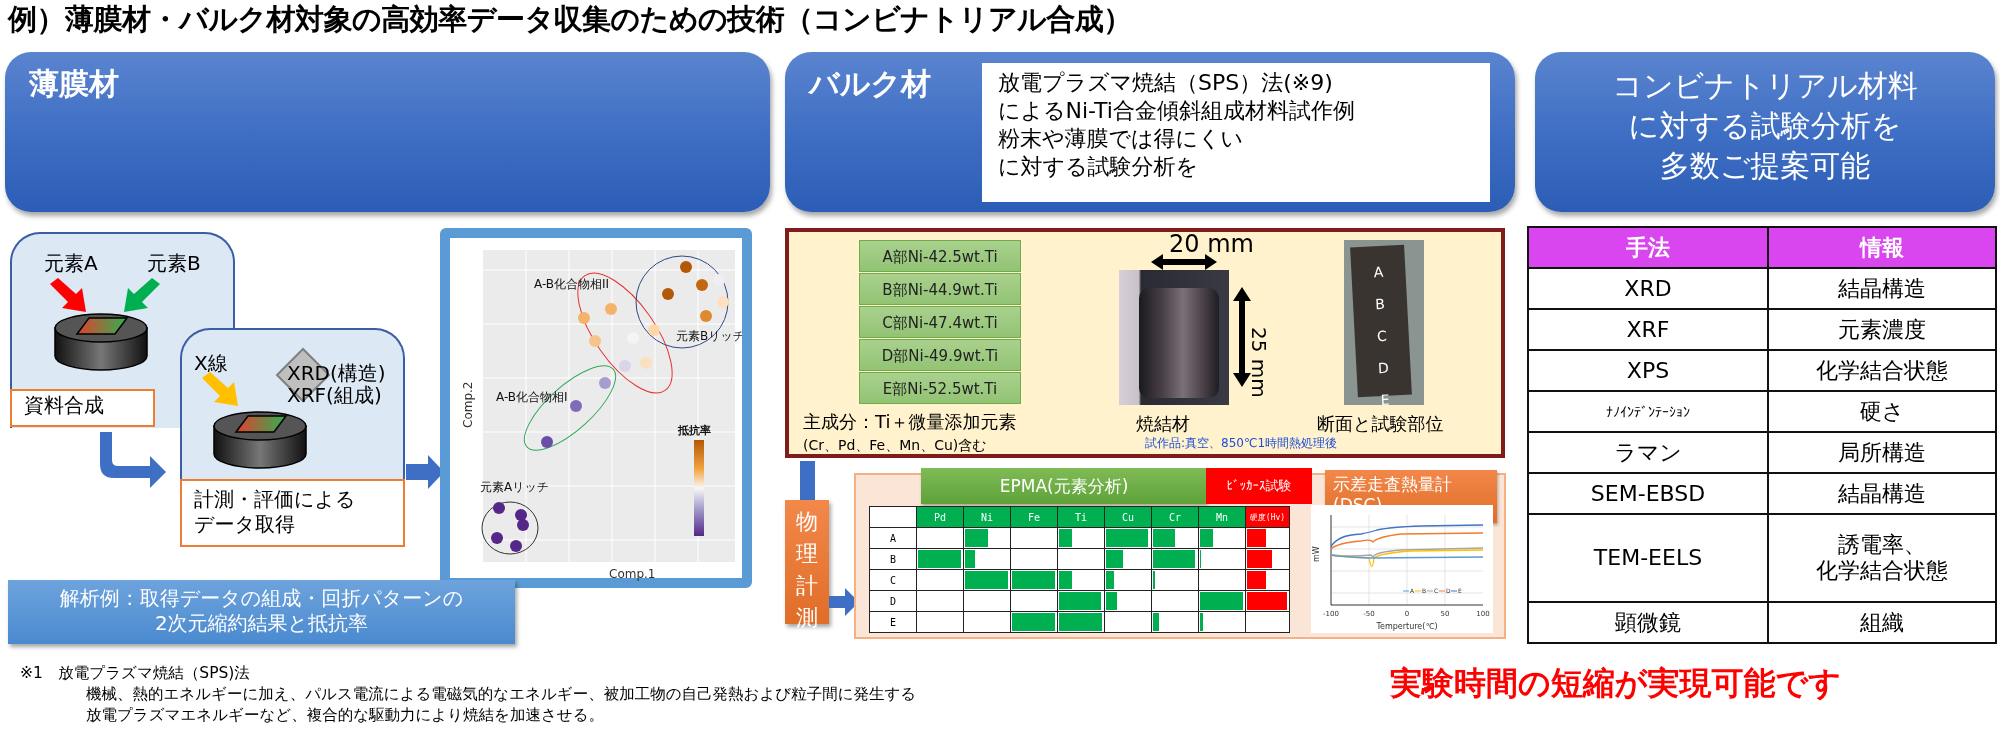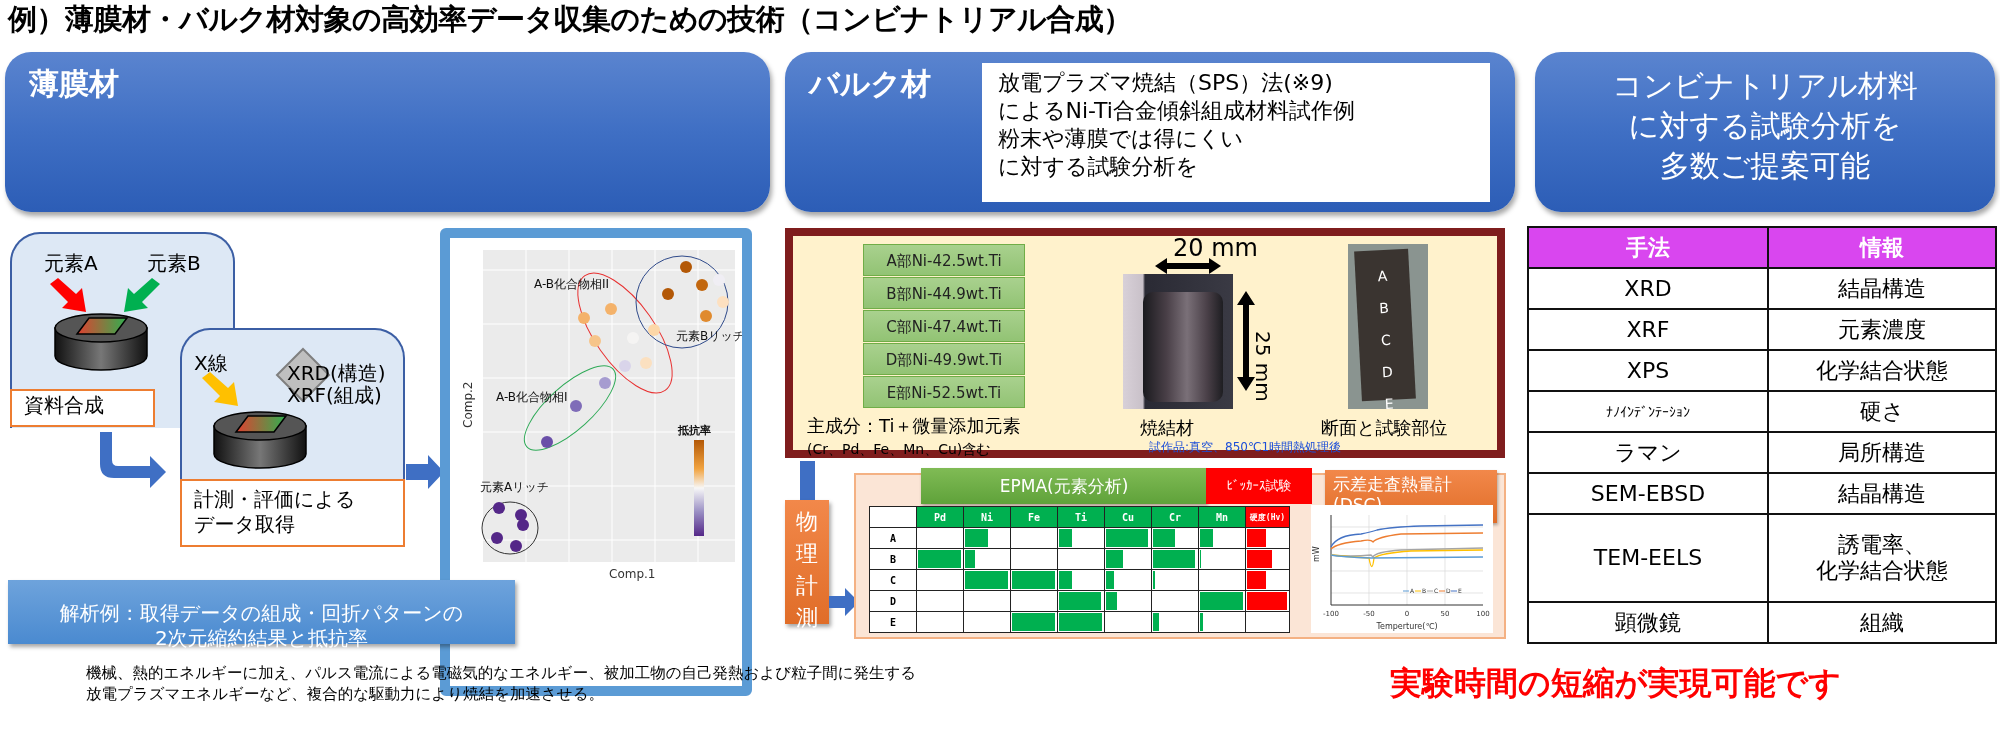--- a/index.html
+++ b/index.html
@@ -22,37 +22,37 @@
 
   
   .flow-panel { position: absolute; background: #dde8f5; border: 2px solid #3b5ea4; border-radius: 30px 30px 0 0; border-bottom: none; }
   .orange-label { position: absolute; background: #fff; border: 2px solid #ed7d31; font-size: 20px; line-height: 25px; padding: 2px 12px; }
   .elem-label { position: absolute; font-size: 20px; white-space: nowrap; }
   .puck { position: absolute; width: 96px; height: 62px; }
 
   .scatter-frame { position: absolute; border: 10px solid #5b9bd5; border-radius: 6px; background: #fff; }
   .analysis-bar {
     position: absolute; background: linear-gradient(180deg, #6ea3dc, #4a8ad0);
-    color: #fff; font-size: 20px; line-height: 25px; text-align: center; padding-top: 21px;
+    color: #fff; font-size: 20px; line-height: 25px; text-align: center; padding-top: 6px;
     box-shadow: 2px 3px 4px rgba(0,0,0,0.35);
   }
 
   
-  .bulk-box { position: absolute; background: #fff2cc; border: 8px solid #7f1d1d; }
+  .bulk-box { position: absolute; background: #fff2cc; border: 4px solid #7f1d1d; }
   .comp-cell {
     position: absolute; left: 0; width: 162px; height: 32px; line-height: 32px; text-align: center;
     font-size: 15px; background: linear-gradient(180deg, #a9d18e, #92c374); border: 1px solid #70ad47;
     color: #222; white-space: nowrap;
   }
   .epma-panel { position: absolute; background: #fbe5d6; border: 2px solid #f4b183; }
   .epma-title { position: absolute; background: linear-gradient(180deg, #80bb55, #5fa23a); color: #fff; font-size: 17px; text-align: center; line-height: 36px; box-shadow: 1px 2px 3px rgba(0,0,0,0.3); }
   .vickers-title { position: absolute; background: #ff0000; color: #fff; font-size: 13px; text-align: center; line-height: 36px; }
   .dsc-title { position: absolute; background: linear-gradient(180deg, #f2884a, #e06d28); color: #fff; font-size: 17px; line-height: 21px; padding: 4px 8px; box-shadow: 1px 2px 3px rgba(0,0,0,0.3); }
   .epma-table { position: absolute; border-collapse: collapse; background: #fff; table-layout: fixed; }
-  .epma-table td, .epma-table th { border: 1.5px solid #222; height: 21px; padding: 0; font-size: 10px; font-weight: bold; position: relative; }
+  .epma-table td, .epma-table th { border: 1.5px solid #222; height: 21px; padding: 0; font-size: 10px; font-weight: normal; position: relative; }
   .epma-table th { background: #00b050; color: #fff; font-family: "DejaVu Sans Mono", monospace; }
   .epma-table th.hv { background: #ff0000; }
   .epma-table th.blank { background: #fff; }
   .epma-table td.rowlabel { text-align: center; font-family: "DejaVu Sans Mono", monospace; font-size: 10px; }
   .bar { position: absolute; left: 1px; top: 1px; bottom: 1px; background: #00b050; }
   .bar.red { background: #ff0000; }
   .phys-label { position: absolute; background: linear-gradient(180deg, #f2884a, #e06d28); color: #fff; font-size: 22px; text-align: center; line-height: 32px; padding-top: 6px; box-shadow: 2px 3px 4px rgba(0,0,0,0.35); }
 
   
   .method-table { position: absolute; border-collapse: collapse; table-layout: fixed; }
@@ -140,21 +140,21 @@
 </svg>
 <div class="orange-label" style="left:180px; top:479px; width:225px; height:68px; padding-top:6px;">
   <div>計測・評価による</div>
   <div>データ取得</div>
 </div>
 
 <svg class="abs" style="left:406px; top:455px;" width="38" height="34" viewBox="0 0 38 34">
   <polygon points="0,9 22,9 22,0 38,17 22,34 22,25 0,25" fill="#3f6fc4"></polygon>
 </svg>
 
-<div class="scatter-frame" style="left:440px; top:228px; width:312px; height:468px;">
+<div class="scatter-frame" style="left:440px; top:228px; width:312px; height:360px;">
   <svg width="292" height="346" viewBox="0 0 292 346">
     <rect x="33" y="12" width="252" height="312" fill="#ebebeb"></rect>
     <g stroke="#ffffff" stroke-width="1">
       <line x1="76" y1="12" x2="76" y2="324"></line>
         <line x1="119" y1="12" x2="119" y2="324"></line>
       <line x1="162" y1="12" x2="162" y2="324"></line>
         <line x1="205" y1="12" x2="205" y2="324"></line>
       <line x1="248" y1="12" x2="248" y2="324"></line>
       <line x1="33" y1="32" x2="285" y2="32"></line>
         <line x1="33" y1="86" x2="285" y2="86"></line>
@@ -501,17 +501,18 @@
         </td>
       </tr>
       <tr>
         <td>顕微鏡</td>
         <td>組織</td>
       </tr>
     </tbody>
 </table>
 
 <div class="footnote" style="left:20px; top:663px;">
+  <div>※1　放電プラズマ焼結（SPS)法</div>
   <div style="padding-left:66px;text-align:center;">機械、熱的エネルギーに加え、パルス電流による電磁気的なエネルギー、被加工物の自己発熱および粒子間に発生する</div>
   <div style="padding-left:66px;">放電プラズマエネルギーなど、複合的な駆動力により焼結を加速させる。</div>
 </div>
 
 <div class="claim" style="left:1390px; top:662px;">実験時間の短縮が実現可能です</div>
 
 </body></html>

